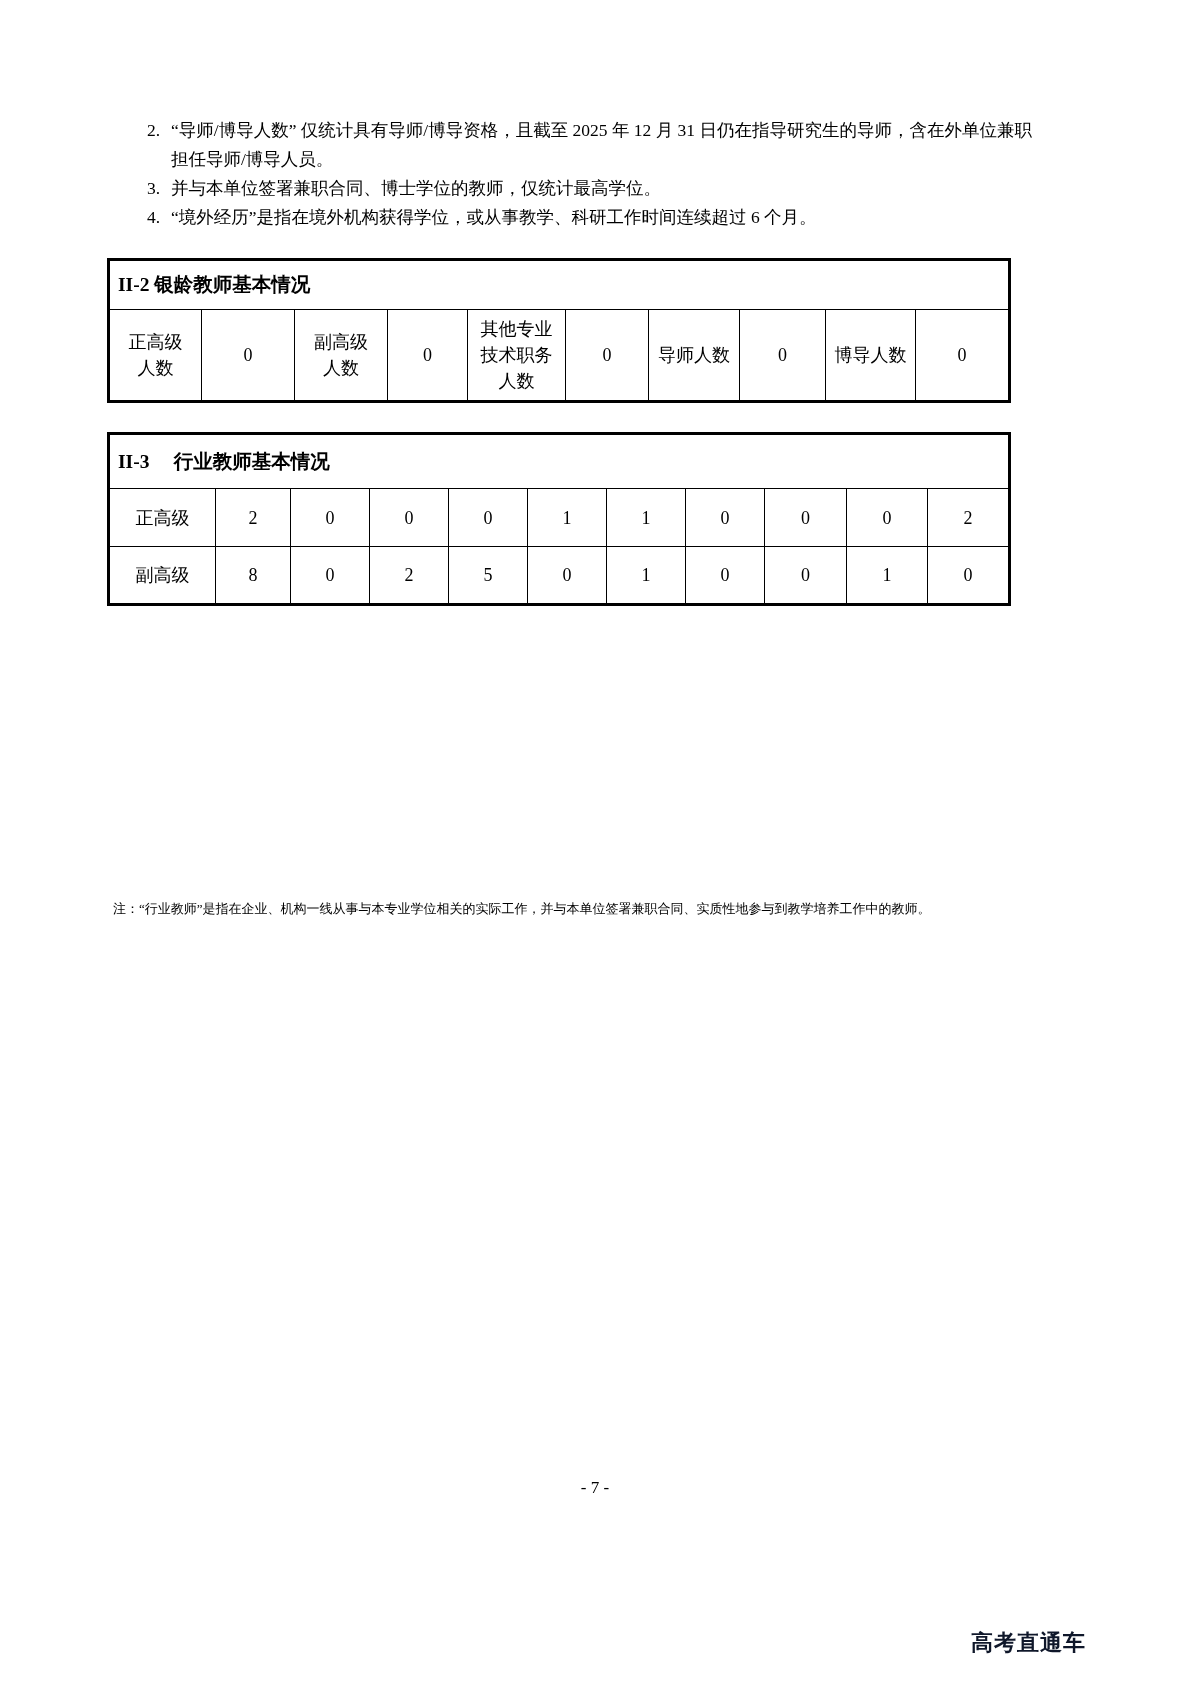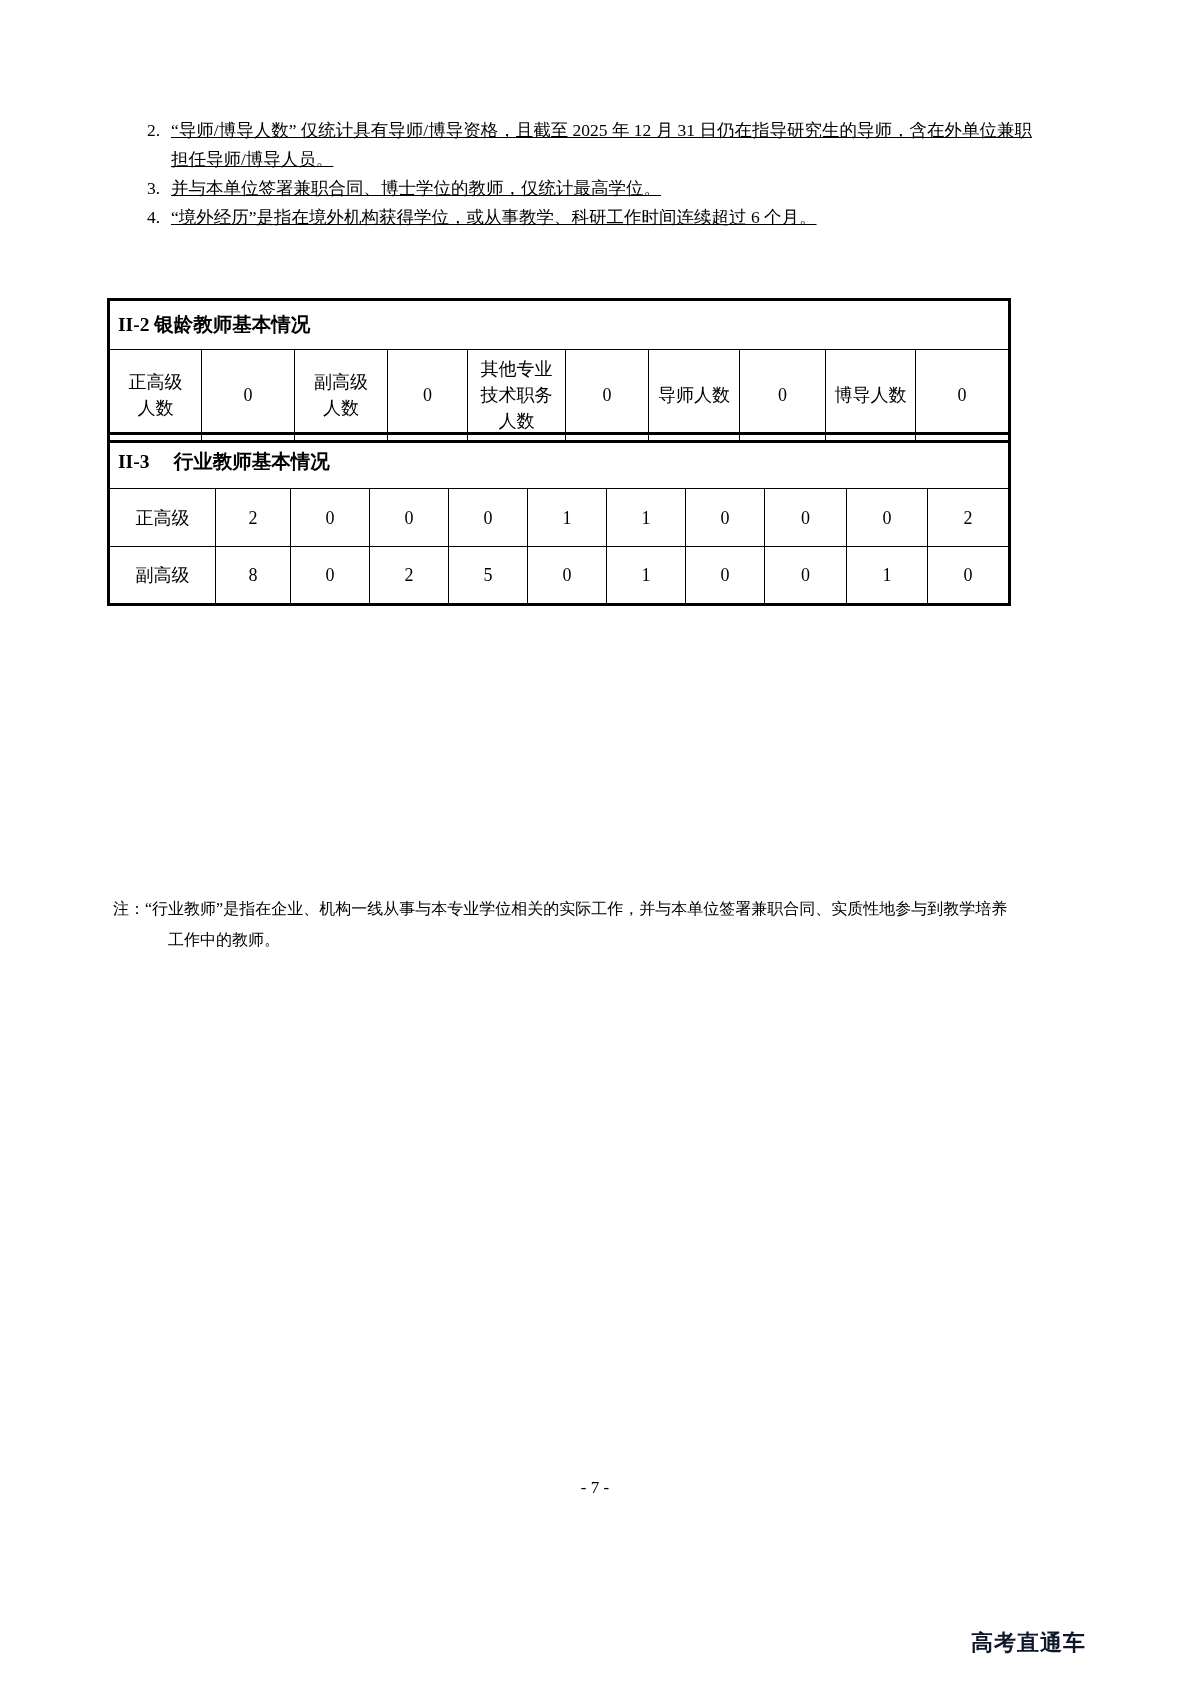--- a/index.html
+++ b/index.html
@@ -18,21 +18,21 @@
   .top-notes {
     position: absolute;
     top: 116px;
     left: 147px;
     width: 892px;
     font-size: 17.5px;
     line-height: 29px;
   }
   .note-item { display: flex; }
   .note-num { width: 24px; flex-shrink: 0; }
-  .note-text { flex: 1; text-decoration: underline; }
+  .note-text { flex: 1; }
 
   
   table { border-collapse: collapse; table-layout: fixed; }
   td {
     border: 1px solid #000;
     text-align: center;
     vertical-align: middle;
     font-size: 18px;
     white-space: pre-line;
     line-height: 26px;
@@ -47,21 +47,20 @@
     height: 50px;
   }
 
   
   .silver-table {
     position: absolute;
     top: 258px;
     left: 107px;
     width: 901px;
     border: 3px solid #000;
-    margin-top: 40px;
   }
   .silver-table .data-row td { height: 92px; }
 
   
   .industry-table {
     position: absolute;
     top: 432px;
     left: 107px;
     width: 901px;
     border: 3px solid #000;
@@ -69,21 +68,21 @@
   .industry-table .title-cell { height: 55px; }
   .industry-table .header-row td { height: 95px; }
   .industry-table .data-row td { height: 58px; }
 
   
   .bottom-note {
     position: absolute;
     top: 893px;
     left: 113px;
     width: 895px;
-    font-size: 16px;
+    font-size: 13px;
     line-height: 31px;
     padding-left: 55px;
     text-indent: -55px;
   }
 
   
   .page-number {
     position: absolute;
     top: 1478px;
     left: 0;

